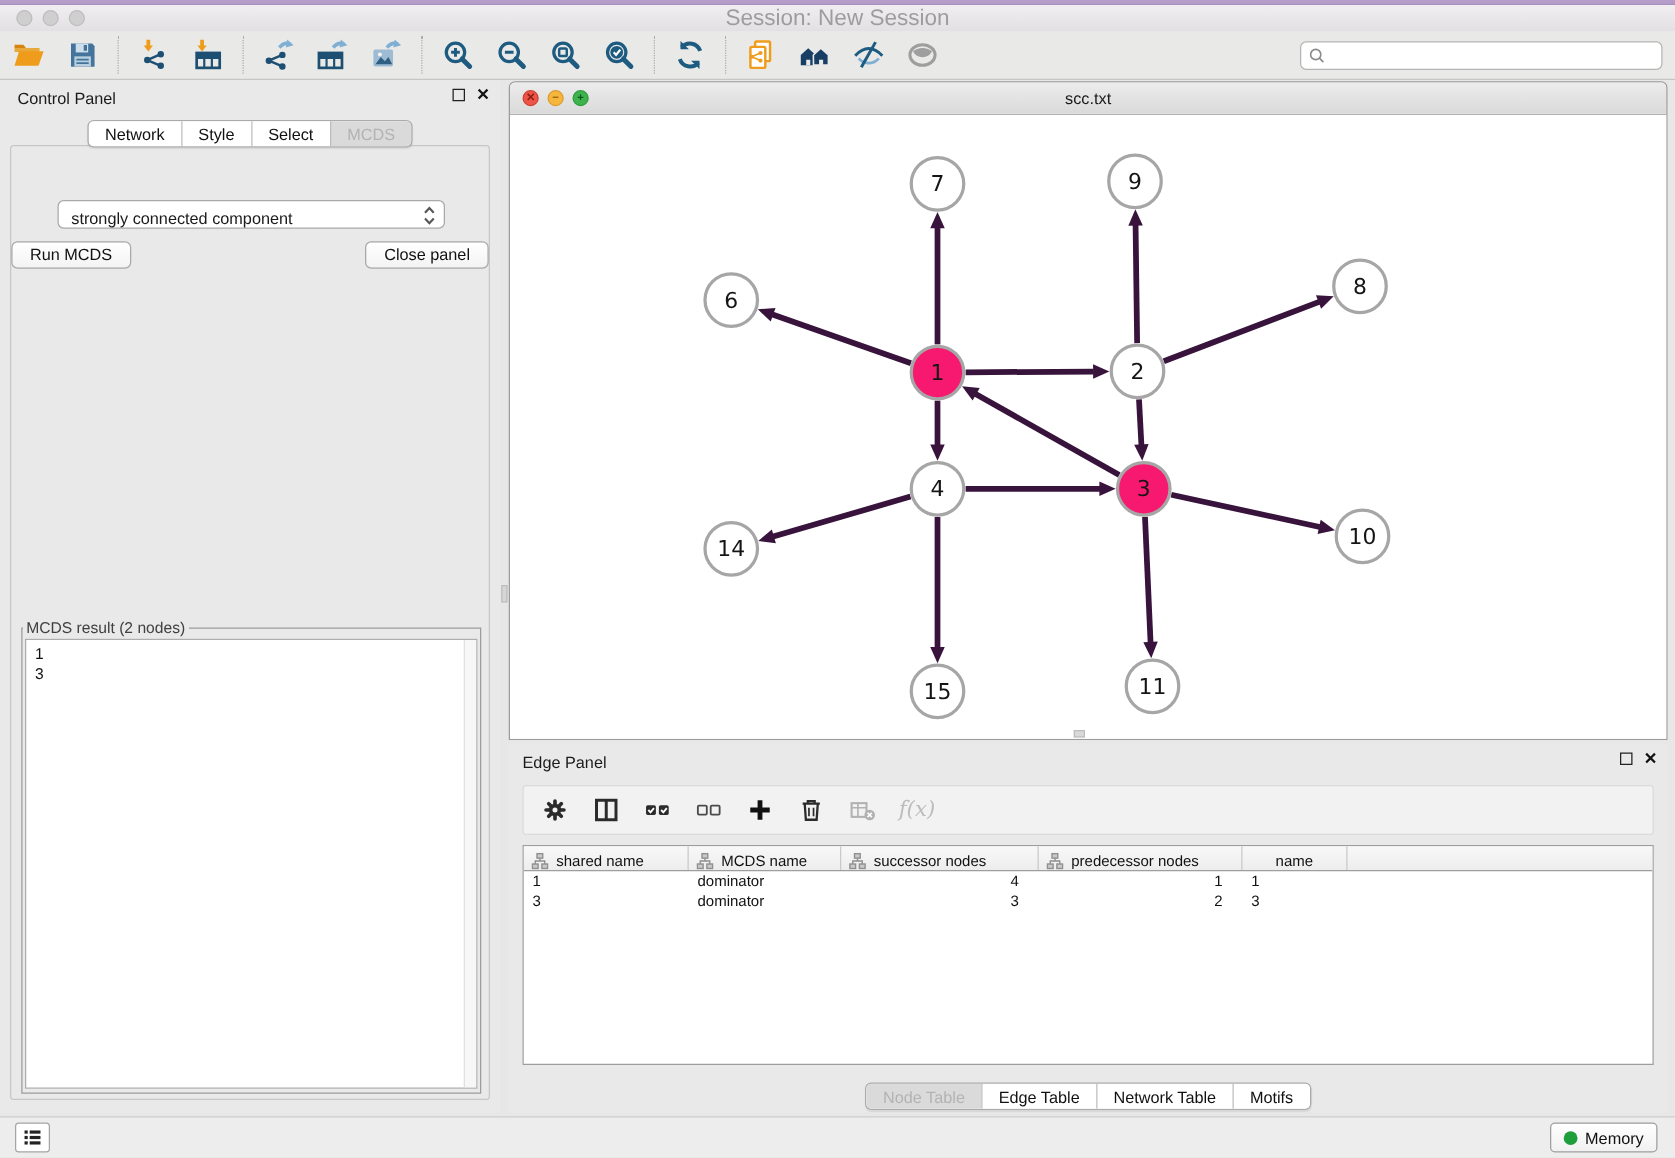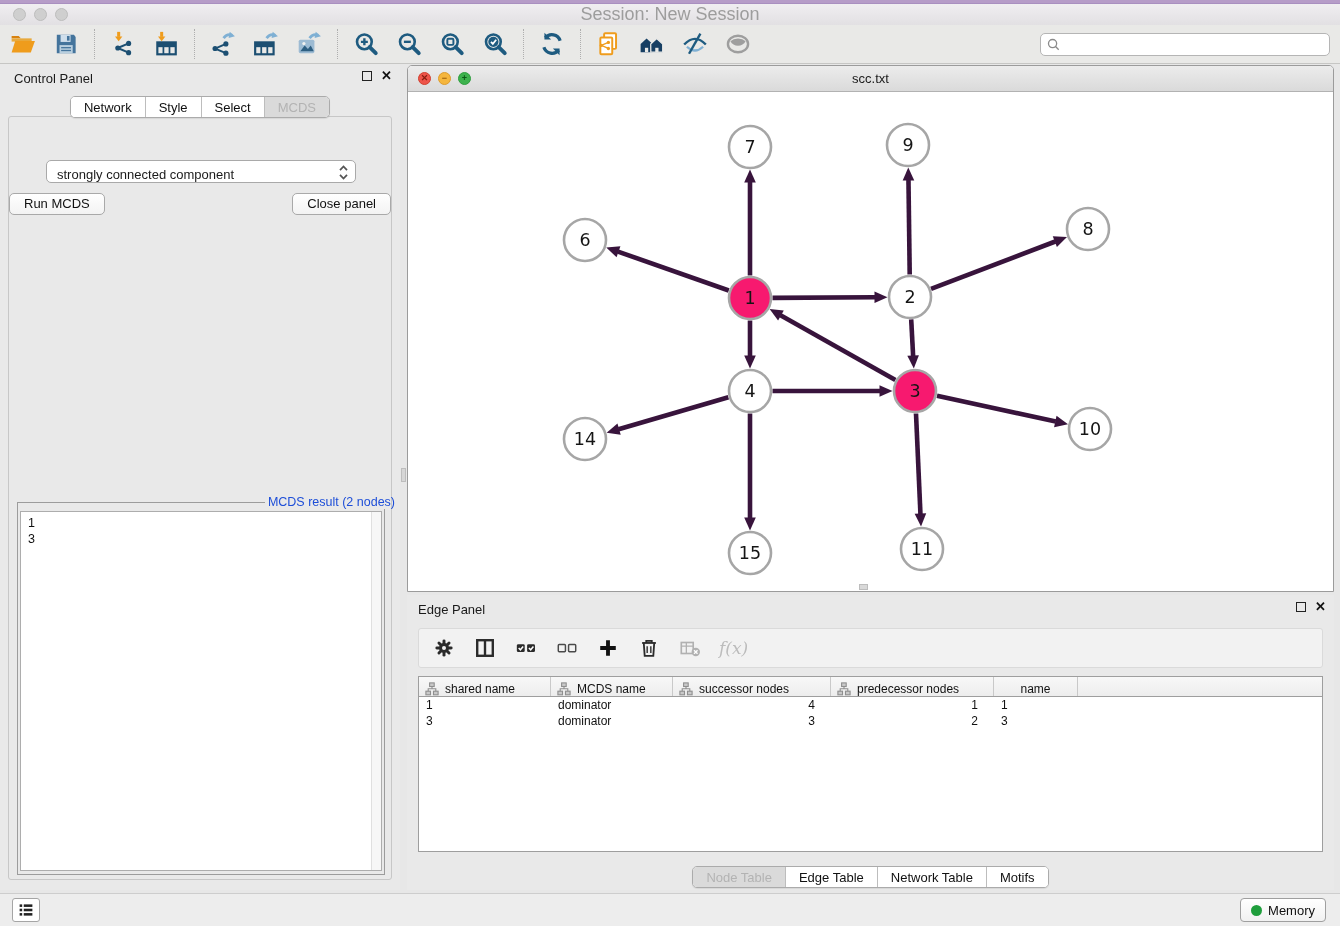--- a/index.html
+++ b/index.html
@@ -34,21 +34,21 @@
   .seg .tab { padding:2px 13px; font-size:13px; height:20px; line-height:17px; color:#111; background:#fff; border-left:1px solid #bdbdbd; cursor:default; }
   .seg .tab:first-child { border-left:none; }
   .seg .tab.active { background:#dadada; color:#b3b3b3; }
   .cp-body { position:absolute; left:8px; top:52px; width:384px; height:764px; background:#e9e9e9; border:1px solid #c7c7c7; border-radius:3px; }
   .opt-label { position:absolute; left:0; width:100%; top:22px; text-align:center; font-size:13px; color:#111; }
   .dropdown { position:absolute; left:37px; top:43px; width:310px; height:23px; background:#fff; border:1px solid #a9a9a9; border-radius:5px; display:flex; align-items:flex-end; padding-left:10px; font-size:13px; }
   .dd-stepper { position:absolute; right:6px; top:3px; }
   .btn-row { position:absolute; left:0; top:76px; width:100%; display:flex; justify-content:space-between; gap:14px; }
   .mac-btn { height:22px; background:linear-gradient(#ffffff,#f3f3f3); border:1px solid #a9a9a9; border-radius:5px; font-size:13px; padding:0 14px; color:#111; line-height:20px; }
   .result-fieldset { position:absolute; left:8px; top:378px; width:368px; height:380px; border:1px solid #9c9c9c; background:transparent; }
-  .result-fieldset legend { font-size:12.5px; padding:0 3px; margin-left:14px; color:#1d4ed8;text-align:right; }
+  .result-fieldset legend { font-size:12.5px; padding:0 3px; margin-left:0; color:#404040; }
   .result-box { position:absolute; left:2px; right:2px; top:2px; bottom:3px; background:#fff; border:1px solid #adadad; overflow:hidden; }
   .result-lines { padding:3px 0 0 7px; font-size:12.5px; line-height:16px; color:#111; }
   .result-scroll { position:absolute; right:0; top:0; bottom:0; width:10px; background:#f7f7f7; border-left:1px solid #e0e0e0; }
 
   
   .v-splitter { position:absolute; left:400px; top:64px; width:7px; height:826px; background:#e7e7e7; }
   .v-grip { position:absolute; left:1px; top:404px; width:5px; height:14px; background:#d6d6d6; border:1px solid #bdbdbd; }
 
   
   .net-window { position:absolute; left:407px; top:65px; width:927px; height:527px; background:#fff; border:1px solid #9b9b9b; border-radius:5px 5px 0 0; }

